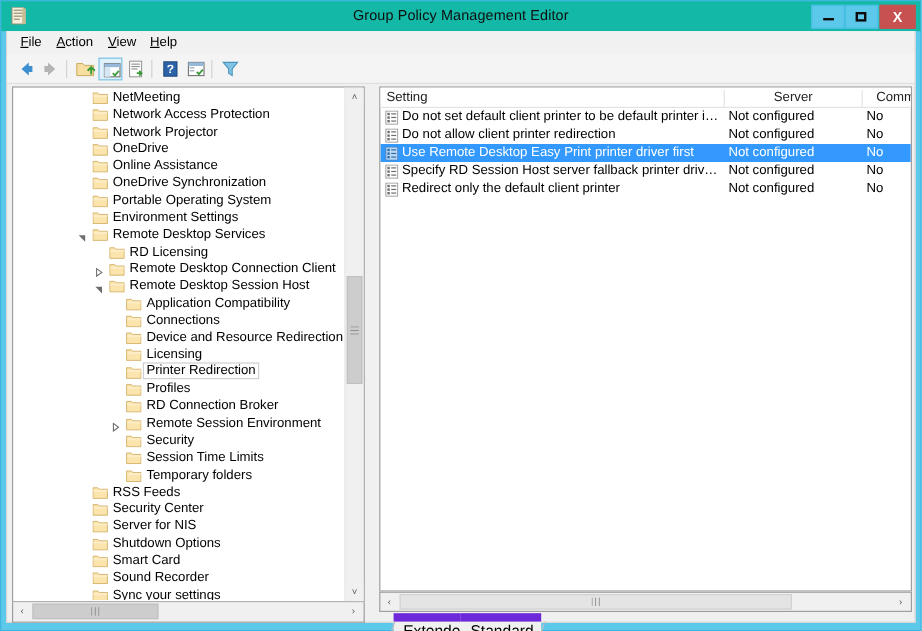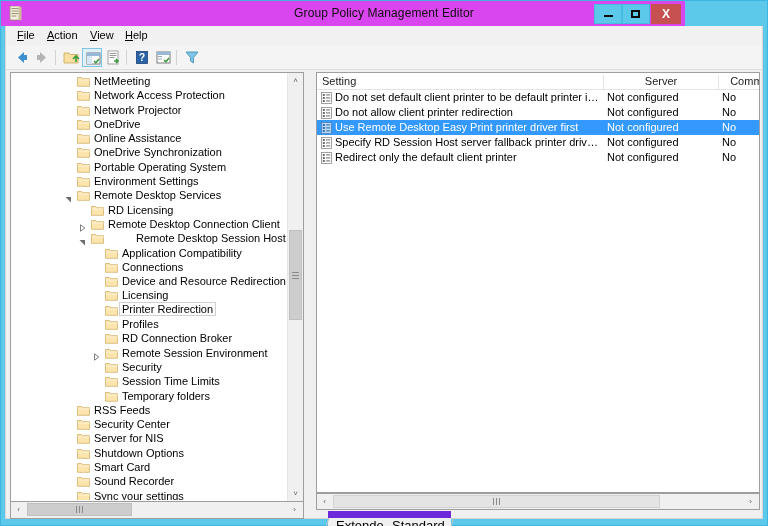--- a/index.html
+++ b/index.html
@@ -24,22 +24,22 @@
     width: 768px; height: 526px;
     background: #5cc8ea;
     box-sizing: border-box;
     border: 1px solid #3cb6e0;
   }
 
   
   #titlebar {
     position: absolute;
     left: 0; top: 0;
-    width: 684px; height: 25px;
-    background: #d946ef;
+    width: 766px; height: 25px;
+    background: #14b8a6;
   }
   #title-icon {
     position: absolute;
     left: 8px; top: 5px;
     width: 13px; height: 15px;
   }
   #title-text {
     position: absolute;
     left: 0; top: 5px;
     width: 766px;
@@ -567,21 +567,21 @@
           </div>
           <div class="tree-row" style="height: 14.3px; line-height: 14.3px;">
             <span class="twisty" style="left: 68px;"><svg viewBox="0 0 7 8" width="7" height="8">
                 <path d="M0.5 2 L6 2 L6 7.5 Z" fill="#6e6e6e"></path>
               </svg></span>
             <span class="folder-ico" style="left: 80px;"><svg viewBox="0 0 13 11" width="13" height="11">
                 <path d="M0.5 1.5 h4 l1.2 1.2 h6.8 V10.3 H0.5 Z" fill="#fae2a6" stroke="#d8b濾" stroke-width="0"></path>
                 <path d="M0.5 1.5 h4 l1.2 1.2 h6.8 V10.3 H0.5 Z" fill="#fbe5ad" stroke="#ceab63" stroke-width="0.7"></path>
                 <path d="M0.9 3.2 h11.6 V5 H0.9 Z" fill="#fdf0cf" opacity="0.7"></path>
               </svg></span>
-            <span class="tree-label" style="left: 97px; margin-left: 28px;">Remote Desktop Session Host</span>
+            <span class="tree-label" style="left: 97px;">Remote Desktop Session Host</span>
           </div>
           <div class="tree-row" style="height: 14.3px; line-height: 14.3px;">
             <span class="folder-ico" style="left: 94px;"><svg viewBox="0 0 13 11" width="13" height="11">
                 <path d="M0.5 1.5 h4 l1.2 1.2 h6.8 V10.3 H0.5 Z" fill="#fae2a6" stroke="#d8b濾" stroke-width="0"></path>
                 <path d="M0.5 1.5 h4 l1.2 1.2 h6.8 V10.3 H0.5 Z" fill="#fbe5ad" stroke="#ceab63" stroke-width="0.7"></path>
                 <path d="M0.9 3.2 h11.6 V5 H0.9 Z" fill="#fdf0cf" opacity="0.7"></path>
               </svg></span>
             <span class="tree-label" style="left: 111px;">Application Compatibility</span>
           </div>
           <div class="tree-row" style="height: 14.3px; line-height: 14.3px;">

